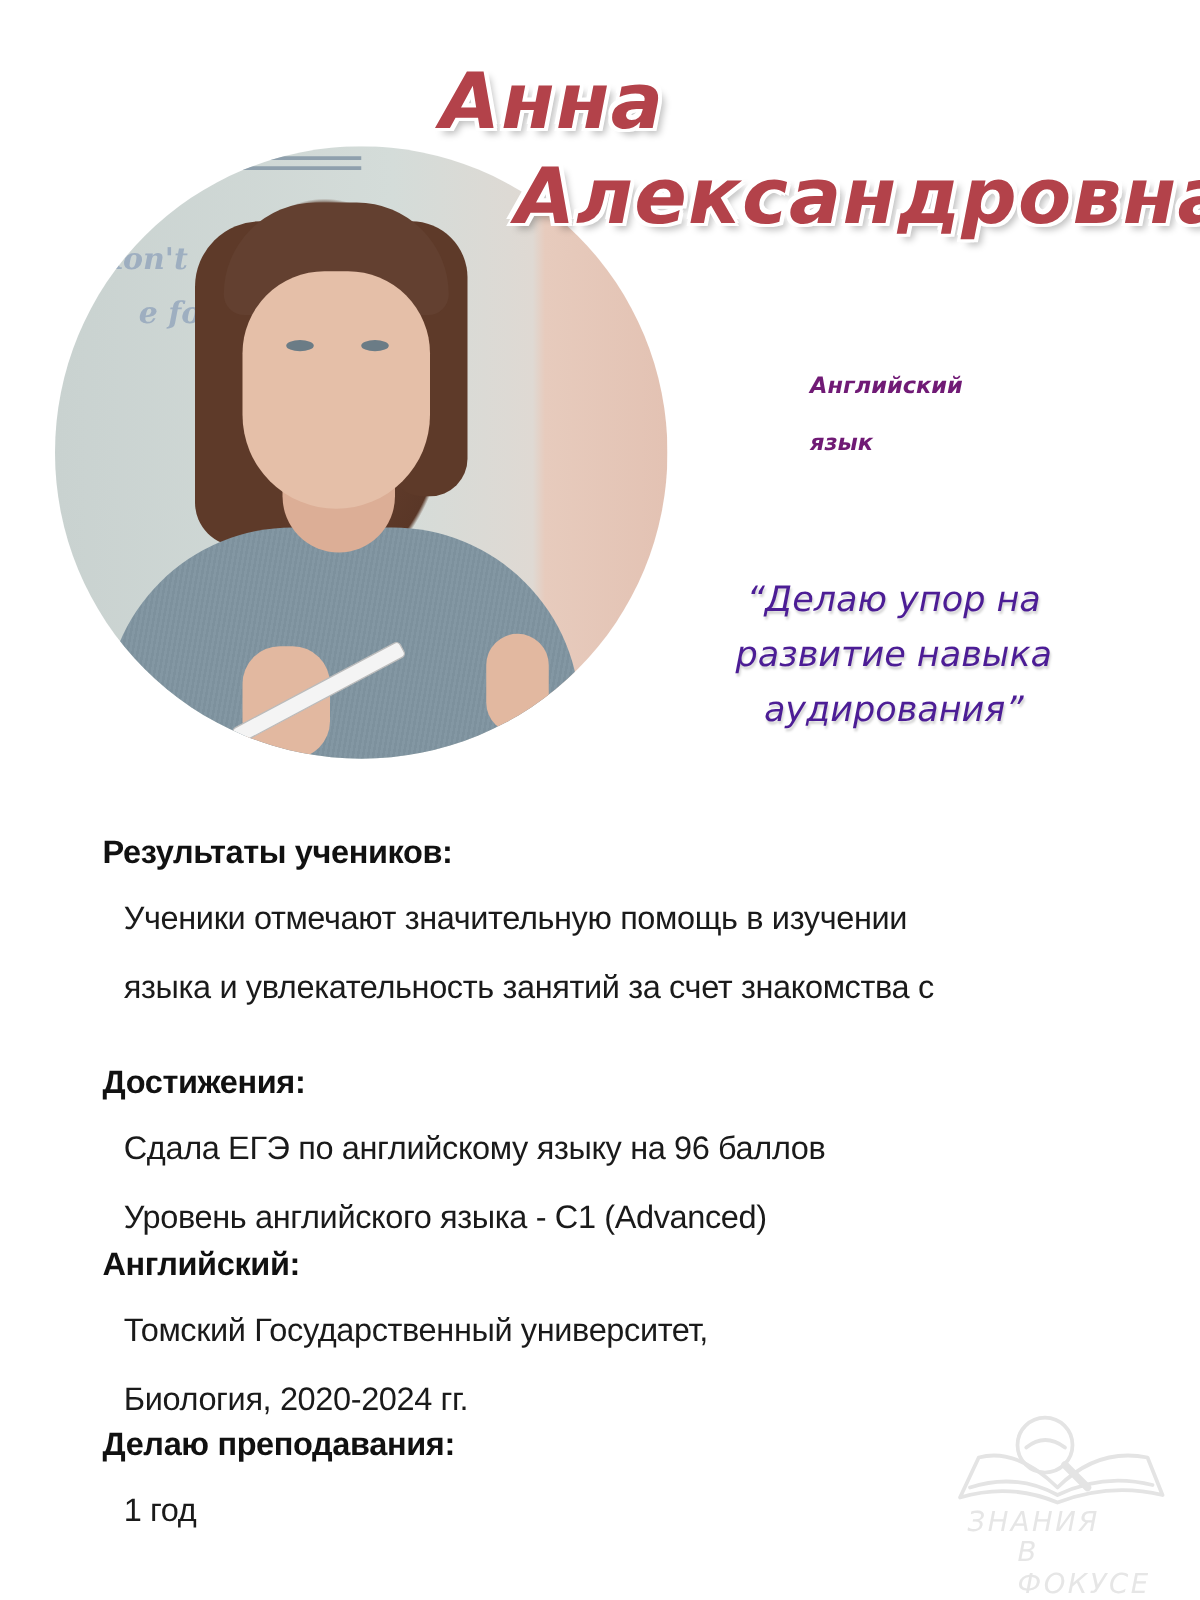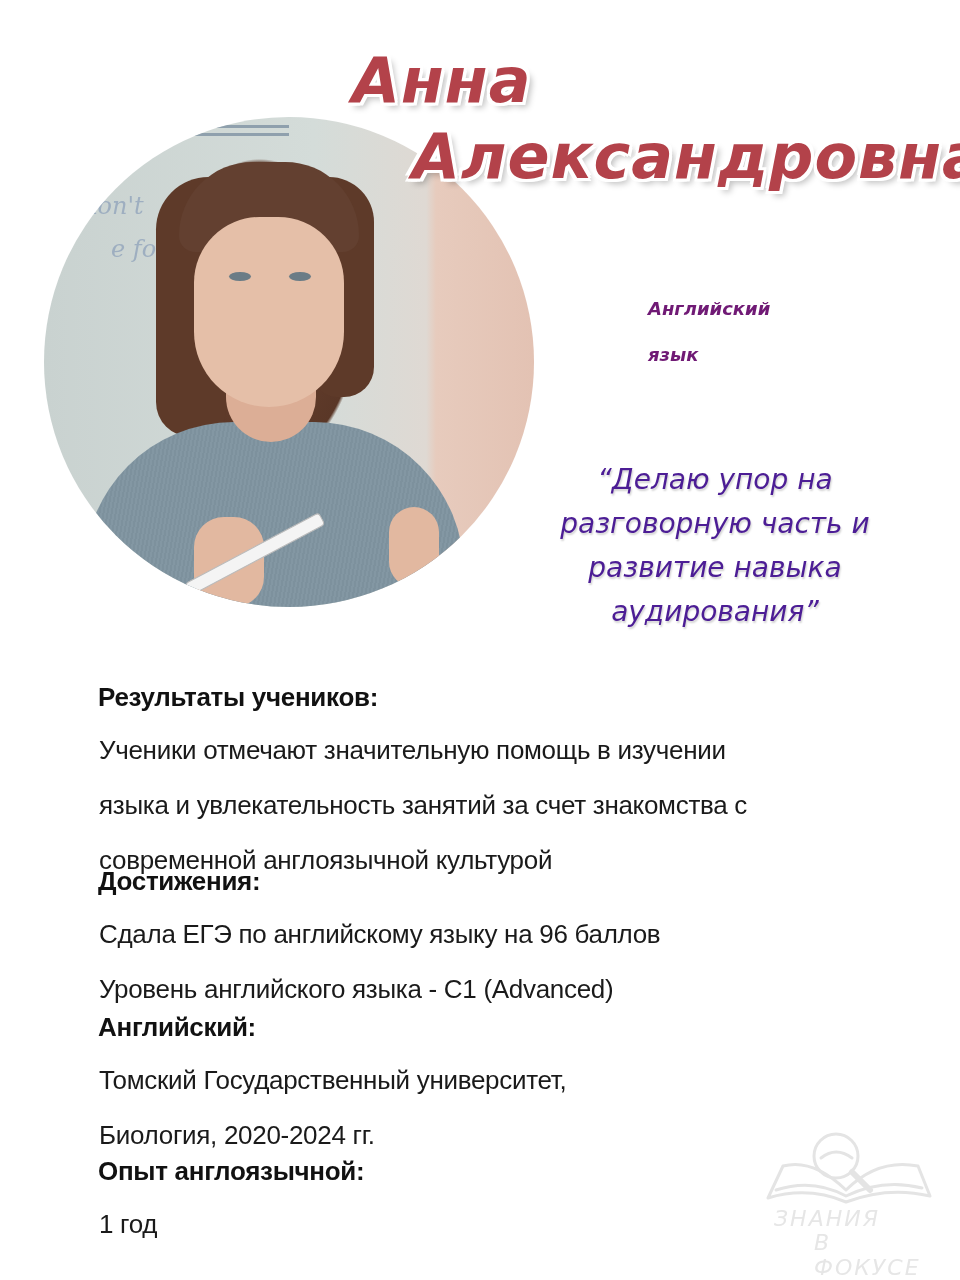--- a/index.html
+++ b/index.html
@@ -4,21 +4,21 @@
 <style>
   html, body { margin:0; padding:0; }
   body { width:960px; height:1280px; background:#ffffff; position:relative; overflow:hidden;
          font-family:"Liberation Sans", sans-serif; color:#111; }
 
   .photo { position:absolute; left:44px; top:117px; width:490px; height:490px; border-radius:50%;
            overflow:hidden;
            background:
              radial-gradient(ellipse 70px 55px at 44% 38%, #e8c4ad 0%, #ddb39a 60%, rgba(0,0,0,0) 62%),
              radial-gradient(ellipse 150px 230px at 44% 40%, #6b4331 0%, #5a3727 65%, rgba(0,0,0,0) 67%),
-             linear-gradient(90deg, #c9d2d0 0%, #d4dcd9 55%, #dfd9d3 78%, #e7cbbd 80%, #e3c2b3 100%); }
+             linear-gradient(90deg, #c9d2d0 0%, #d4dcd9 55%, #dfd9d3 78%, #e7cbbd 80%, #e3c2b3 100%); font-weight: bold; }
   .photo .shirt { position:absolute; left:40px; top:305px; width:380px; height:260px; border-radius:150px 150px 40px 40px;
                   background:repeating-linear-gradient(100deg,#8397a3 0 2px,#7d919d 2px 4px); }
   .photo .neck { position:absolute; left:182px; top:255px; width:90px; height:70px; background:#dcae96; border-radius:0 0 45px 45px; }
   .photo .face { position:absolute; left:150px; top:100px; width:150px; height:190px; background:#e5bfa8; border-radius:70px 70px 80px 80px; }
   .photo .hair-l { position:absolute; left:112px; top:60px; width:70px; height:260px; background:#5e3a29; border-radius:60px 20px 30px 40px; }
   .photo .hair-r { position:absolute; left:270px; top:60px; width:60px; height:220px; background:#5e3a29; border-radius:20px 60px 40px 30px; }
   .photo .hair-top { position:absolute; left:135px; top:45px; width:180px; height:90px; background:#634030; border-radius:90px 90px 20px 20px; }
   .photo .eye { position:absolute; top:155px; width:22px; height:9px; background:#6b7c86; border-radius:50%; }
   .photo .hand { position:absolute; left:150px; top:400px; width:70px; height:90px; background:#e2b8a0; border-radius:30px; }
   .photo .hand2 { position:absolute; left:345px; top:390px; width:50px; height:80px; background:#e2b8a0; border-radius:25px; }
@@ -34,21 +34,21 @@
   .name.last { left:412px; top:120px; font-size:62px; }
 
   .subject { position:absolute; left:648px; top:286px; font-family:"DejaVu Sans", sans-serif; font-weight:bold; font-style:italic;
              font-size:18px; line-height:46px; color:#701a75; width:260px; }
 
   .quote { position:absolute; left:520px; top:458px; width:390px; text-align:center; font-family:"DejaVu Sans", sans-serif;
            font-style:italic; font-weight:normal; font-size:28px; line-height:44px; color:#4c1d95;
            text-shadow:1px 2px 2px rgba(0,0,0,.18); }
 
   .section { position:absolute; left:82px; width:820px; }
-  .section h3 { margin:16px; font-family:"Liberation Sans", sans-serif; font-weight:bold; font-size:26px; line-height:34px; color:#111; letter-spacing:-0.3px; }
+  .section h3 { margin:0; font-family:"Liberation Sans", sans-serif; font-weight:bold; font-size:26px; line-height:34px; color:#111; letter-spacing:-0.3px; }
   .section p { margin:17px; font-family:"Liberation Sans", sans-serif; font-size:26px; line-height:38px; color:#1a1a1a; letter-spacing:-0.3px; }
   .s1 { top:664px; }
   .s2 { top:848px; }
   .s3 { top:994px; }
   .s4 { top:1138px; }
 
   .logo { position:absolute; left:758px; top:1128px; width:180px; height:132px; }
   .logo-text { position:absolute; font-family:"DejaVu Sans", sans-serif; font-style:italic; color:#e6e6e6; font-size:22px; letter-spacing:2px; }
 </style>
 </head>
@@ -74,46 +74,44 @@
 <div class="name first">Анна</div>
 <div class="name last">Александровна</div>
 
 <div class="subject">
   <div>Английский</div>
   <div>язык</div>
 </div>
 
 <div class="quote">
   <div>“Делаю упор на</div>
-  <div>разговорную часть и</div>
   <div>развитие навыка</div>
   <div>аудирования”</div>
 </div>
 
 <div class="section s1">
   <h3>Результаты учеников:</h3>
   <p>Ученики отмечают значительную помощь в изучении</p>
   <p>языка и увлекательность занятий за счет знакомства с</p>
-  <p>современной англоязычной культурой</p>
 </div>
 
 <div class="section s2">
   <h3>Достижения:</h3>
   <p>Сдала ЕГЭ по английскому языку на 96 баллов</p>
   <p>Уровень английского языка - C1 (Advanced)</p>
 </div>
 
 <div class="section s3">
   <h3>Английский:</h3>
   <p>Томский Государственный университет,</p>
   <p>Биология, 2020-2024 гг.</p>
 </div>
 
 <div class="section s4">
-  <h3>Опыт англоязычной:</h3>
+  <h3>Делаю преподавания:</h3>
   <p>1 год</p>
 </div>
 
 <div class="logo">
   <svg width="180" height="80" viewBox="0 0 180 80" style="position:absolute;left:0;top:0;">
     <g fill="none" stroke="#e4e4e4" stroke-width="3" stroke-linejoin="round" stroke-linecap="round">
       <path d="M10 70 L25 38 Q55 30 88 62 Q120 30 160 38 L172 68 Q130 58 88 74 Q50 58 10 70 Z"></path>
       <path d="M18 62 Q55 50 88 68 Q125 50 164 60"></path>
       <circle cx="78" cy="28" r="22"></circle>
       <path d="M63 30 Q78 18 94 30"></path>

